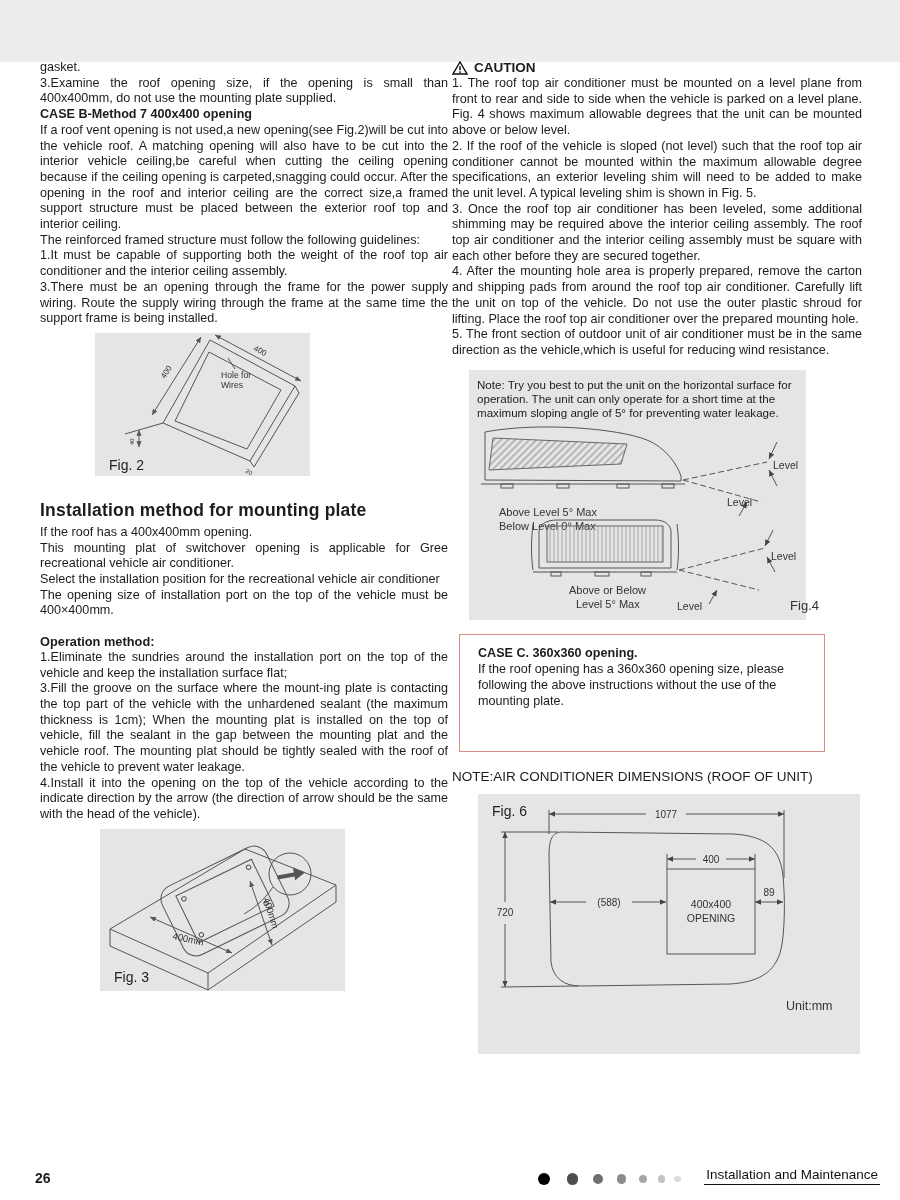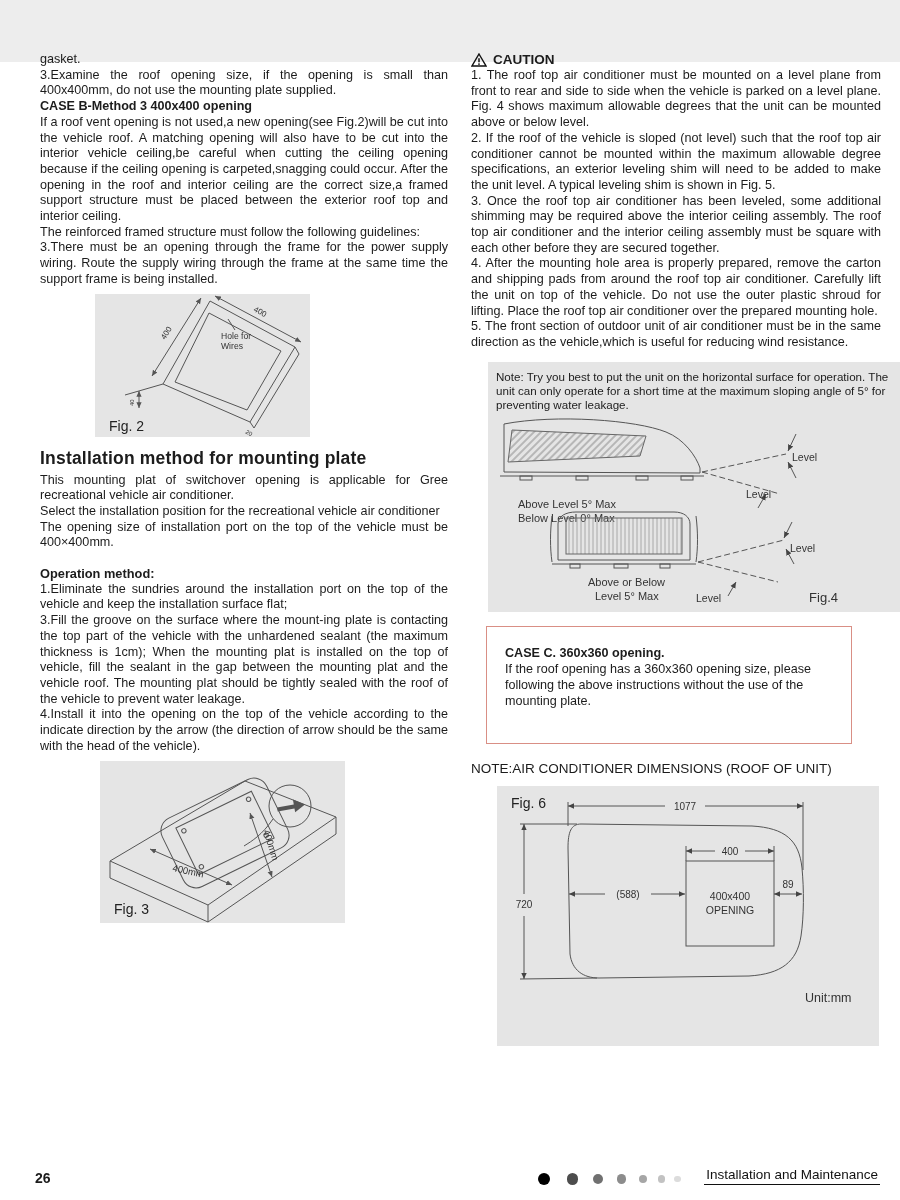--- a/index.html
+++ b/index.html
@@ -2,37 +2,37 @@
 <html><head>
 <meta charset="utf-8">
 <style>
   * { margin:0; padding:0; box-sizing:border-box; }
   html,body { width:900px; height:1200px; }
   body {
     position:relative; background:#ffffff; overflow:hidden;
     font-family:"Liberation Sans", sans-serif; color:#1c1c1c;
   }
   .top-band { position:absolute; top:0; left:0; width:900px; height:62px; background:#ededed; }
-  .content { position:absolute; top:52px; left:40px; display:flex; gap:23px; }
+  .content { position:absolute; top:60px; left:40px; display:flex; gap:4px; }
   .col-left { width:408px; }
   .col-right { width:410px; }
   p.body { font-size:12.6px; line-height:15.7px; text-align:justify; }
   .case-heading { font-size:12.6px; line-height:15.7px; font-weight:bold; }
-  .section-heading { font-size:17.5px; font-weight:bold; margin:11px 0 4px 0; letter-spacing:.2px; }
+  .section-heading { font-size:17.5px; font-weight:bold; margin:24px 0 4px 0; letter-spacing:.2px; }
   .op-heading { font-size:12.8px; font-weight:bold; line-height:15.7px; margin-top:15px; }
   .caution-row { display:flex; align-items:center; gap:6px; margin-bottom:1px; }
   .caution-heading { font-size:13.5px; font-weight:bold; }
   .note-heading { font-size:13.5px; font-weight:normal; margin:17px 0 0 0; }
   .figbox { background:#e5e5e5; }
   .fig2-box { width:215px; height:143px; margin:6px 0 0 55px; }
   .fig3-box { width:245px; height:162px; margin:6px 0 0 60px; }
-  .fig4-box { width:426px; height:250px; margin:11px 0 0 17px; padding:8px 8px 0 8px; }
+  .fig4-box { width:337px; height:250px; margin:11px 0 0 17px; padding:8px 8px 0 8px; }
   .fig4-note { font-size:11.6px; line-height:14.2px; text-align:left; }
   .casec-box { width:366px; min-height:118px; border:1.5px solid #d98f85; background:#fff;
-               margin:14px 0 0 15px; padding:19px 16px 12px 18px; }
+               margin:14px 0 0 7px; padding:11px 16px 12px 18px; }
   .casec-box .case-heading { margin-bottom:1px; }
   .casec-box p.body { text-align:left; }
   .fig6-box { width:382px; height:260px; margin:10px 0 0 26px; }
   .page-num { position:absolute; left:35px; top:1170px; font-size:14px; font-weight:bold; }
   .footer-right { position:absolute; top:1167px; right:20px; display:flex; align-items:flex-end; }
   .footer-dots { display:flex; align-items:center; margin-right:16px; }
   .footer-dots .dot { display:inline-block; border-radius:50%; }
   .footer-link { font-size:13.5px; color:#111; border-bottom:1.8px solid #111; padding:0 2px 2px 2px; }
   svg text { fill:#333; }
   .figcap { fill:#222; font-size:14px; }
@@ -40,23 +40,24 @@
 </head>
 <body>
 
 <div class="top-band"></div>
 
 <div class="content">
 
   <div class="col-left">
     <p class="body">gasket.</p>
     <p class="body">3.Examine the roof opening size, if the opening is small than 400x400mm, do not use the mounting plate supplied.</p>
-    <p class="case-heading">CASE B-Method 3 400x400 opening</p>
+    <p class="case-heading">CASE B-Method 7 400x400 opening</p>
     <p class="body">If a roof vent opening is not used,a new opening(see Fig.2)will be cut into the vehicle roof. A matching opening will also have to be cut into the interior vehicle ceiling,be careful when cutting the ceiling opening because if the ceiling opening is carpeted,snagging could occur. After the opening in the roof and interior ceiling are the correct size,a framed support structure must be placed between the exterior roof top and interior ceiling.</p>
     <p class="body">The reinforced framed structure must follow the following guidelines:</p>
+    <p class="body">1.It must be capable of supporting both the weight of the roof top air conditioner and the interior ceiling assembly.</p>
     <p class="body">3.There must be an opening through the frame for the power supply wiring. Route the supply wiring through the frame at the same time the support frame is being installed.</p>
 
     <div class="figbox fig2-box">
       <svg width="215" height="143" viewBox="0 0 215 143">
         <defs>
           <marker id="ar2" viewBox="0 0 10 10" refX="9" refY="5" markerWidth="6.5" markerHeight="6.5" orient="auto-start-reverse">
             <path d="M0,1 L9,5 L0,9 Z" fill="#555"></path>
           </marker>
         </defs>
         <g stroke="#555" fill="none" stroke-width="1">
@@ -75,20 +76,21 @@
         <text font-size="8" transform="translate(70,46) rotate(-58)">400</text>
         <text font-size="6" transform="translate(39,112) rotate(-90)">40</text>
         <text font-size="6" transform="translate(150,139) rotate(30)">20</text>
         <text x="126" y="45" font-size="8.6">Hole for</text>
         <text x="126" y="55" font-size="8.6">Wires</text>
         <text x="14" y="137" class="figcap">Fig. 2</text>
       </svg>
     </div>
 
     <h2 class="section-heading">Installation method for mounting plate</h2>
+    <p class="body">If the roof has a 400x400mm opening.</p>
     <p class="body">This mounting plat of switchover opening is applicable for Gree recreational vehicle air conditioner.</p>
     <p class="body">Select the installation position for the recreational vehicle air conditioner</p>
     <p class="body">The opening size of installation port on the top of the vehicle must be 400×400mm.</p>
 
     <p class="op-heading">Operation method:</p>
     <p class="body">1.Eliminate the sundries around the installation port on the top of the vehicle and keep the installation surface flat;</p>
     <p class="body">3.Fill the groove on the surface where the mount-ing plate is contacting the top part of the vehicle with the unhardened sealant (the maximum thickness is 1cm); When the mounting plat is installed on the top of vehicle, fill the sealant in the gap between the mounting plat and the vehicle roof. The mounting plat should be tightly sealed with the roof of the vehicle to prevent water leakage.</p>
     <p class="body">4.Install it into the opening on the top of the vehicle according to the indicate direction by the arrow (the direction of arrow should be the same with the head of the vehicle).</p>
 
     <div class="figbox fig3-box">

